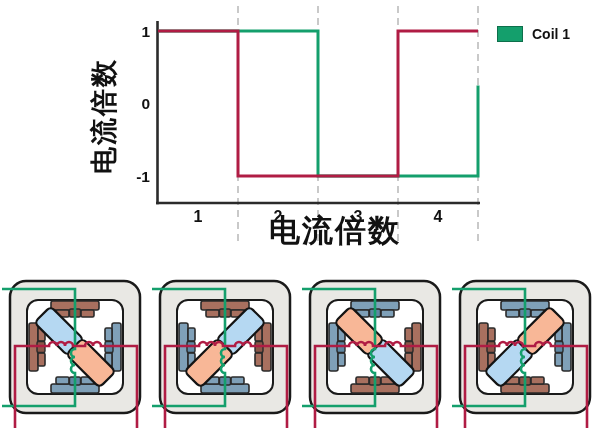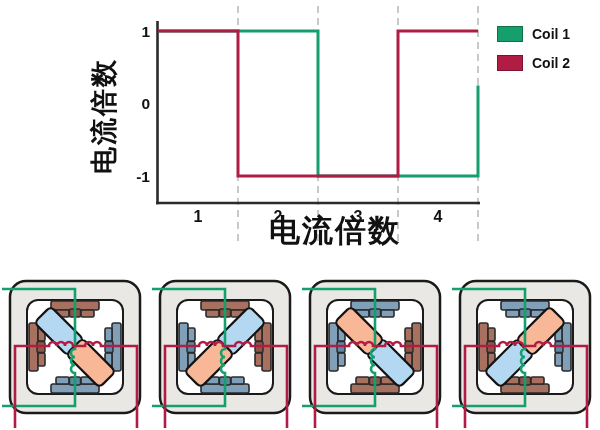--- a/index.html
+++ b/index.html
@@ -49,24 +49,20 @@
       <span class="ylabel-inner">电流倍数</span>
     </div>
 
     <div class="axis-label xlabel">电流倍数</div>
 
     <div class="legend" id="legend">
         <div class="legend-row">
           <span class="legend-swatch" style="background: rgb(20, 159, 108);"></span>
           <span class="legend-label">Coil 1</span>
         </div>
-        <div class="legend-row">
-          <span class="legend-swatch" style="background: rgb(176, 28, 68);"></span>
-          <span class="legend-label">Coil 2</span>
-        </div>
       </div>
   </div>
 
   <div class="motors-row" id="motors">
       <div class="motor-cell">
         <svg width="150" height="165" viewBox="0 0 150 165">
           <rect x="10" y="16" width="130" height="132" rx="16" fill="#E9E8E4" stroke="#1A1A1A" stroke-width="2.5"></rect>
           <rect x="27" y="35" width="96" height="94" rx="11" fill="#FFFFFF" stroke="#1A1A1A" stroke-width="2"></rect>
           <g>
             <rect x="51" y="36" width="48" height="9" rx="2" fill="#A8705F" stroke="#2A2A2A" stroke-width="1.6"></rect>

